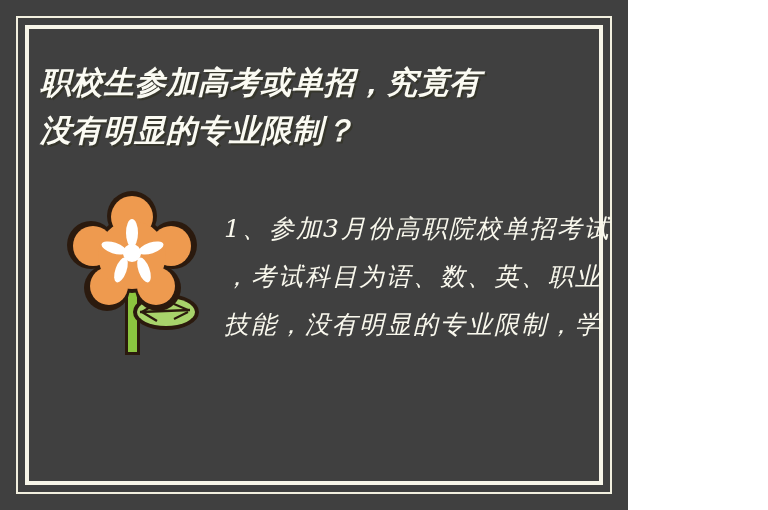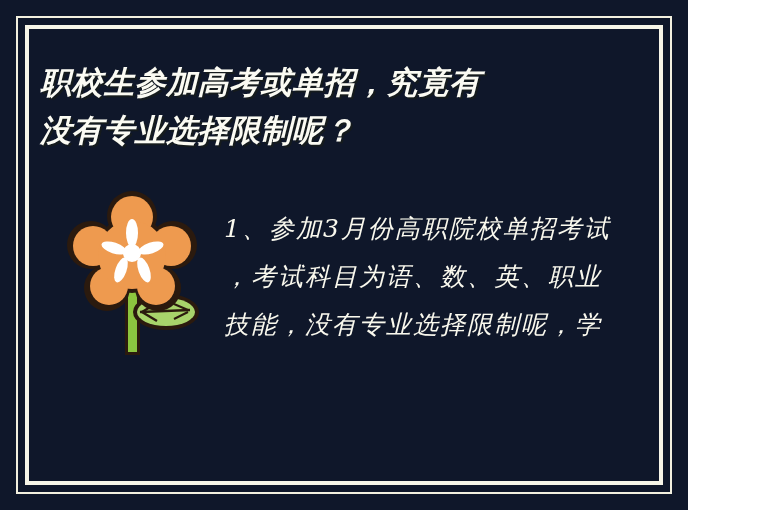--- a/index.html
+++ b/index.html
@@ -8,23 +8,23 @@
   }
   body {
     width: 768px;
     height: 510px;
     overflow: hidden;
     font-family: "Liberation Sans", sans-serif;
   }
 
   #poster {
     position: relative;
-    width: 688px;
+    width: 628px;
     height: 510px;
-    background: #0f172a;
+    background: #404040;
     overflow: hidden;
   }
 
   
   .frame-outer {
     position: absolute;
     left: 16px;
     top: 16px;
     right: 16px;
     bottom: 16px;
@@ -92,21 +92,21 @@
 </head>
 <body>
 
 <div id="poster">
 
   <div class="frame-outer"></div>
   <div class="frame-inner"></div>
 
   <div class="title-block">
     <div class="title-line">职校生参加高考或单招，究竟有</div>
-    <div class="title-line">没有专业选择限制呢？</div>
+    <div class="title-line">没有明显的专业限制？</div>
   </div>
 
   <div class="flower">
     <svg width="150" height="190" viewBox="0 0 150 190" xmlns="http://www.w3.org/2000/svg">
 
       <g>
         <rect x="63" y="85" width="15" height="80" fill="#2B1A0E"></rect>
         <rect x="66" y="85" width="9" height="77" fill="#8CC63F"></rect>
       </g>
 
@@ -144,16 +144,16 @@
         <ellipse cx="59" cy="80" rx="5.5" ry="13" transform="rotate(20 59 80)"></ellipse>
         <ellipse cx="82" cy="80" rx="5.5" ry="13" transform="rotate(-20 82 80)"></ellipse>
         <circle cx="70" cy="63" r="9"></circle>
       </g>
     </svg>
   </div>
 
   <div class="body-block">
     <div class="body-line">1、参加3月份高职院校单招考试</div>
     <div class="body-line">，考试科目为语、数、英、职业</div>
-    <div class="body-line">技能，没有专业选择限制呢，学</div>
+    <div class="body-line">技能，没有明显的专业限制，学</div>
   </div>
 
 </div>
 
 </body></html>

